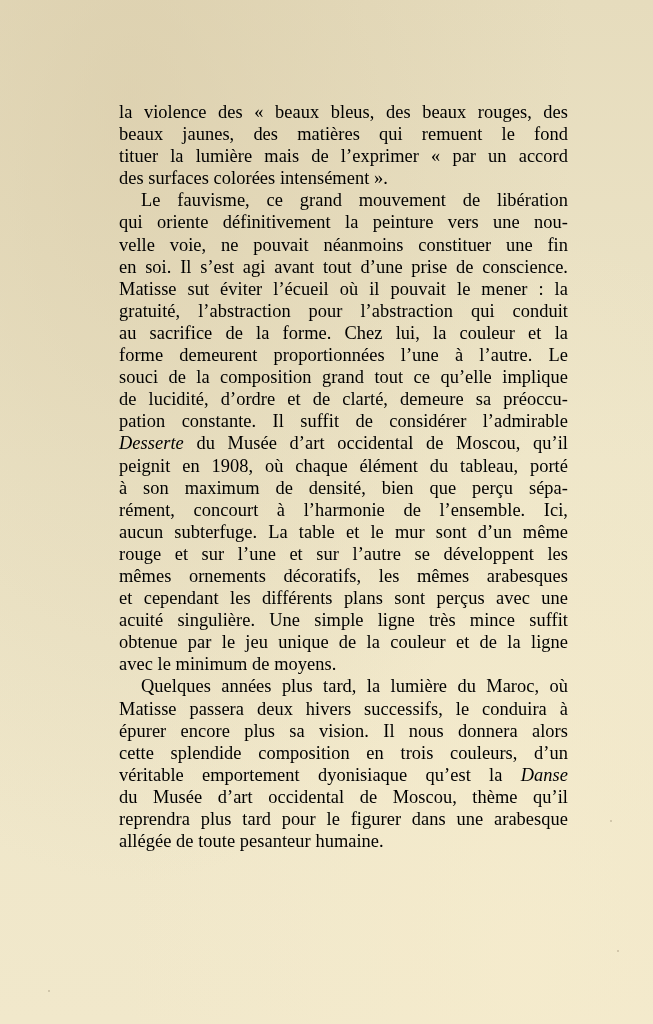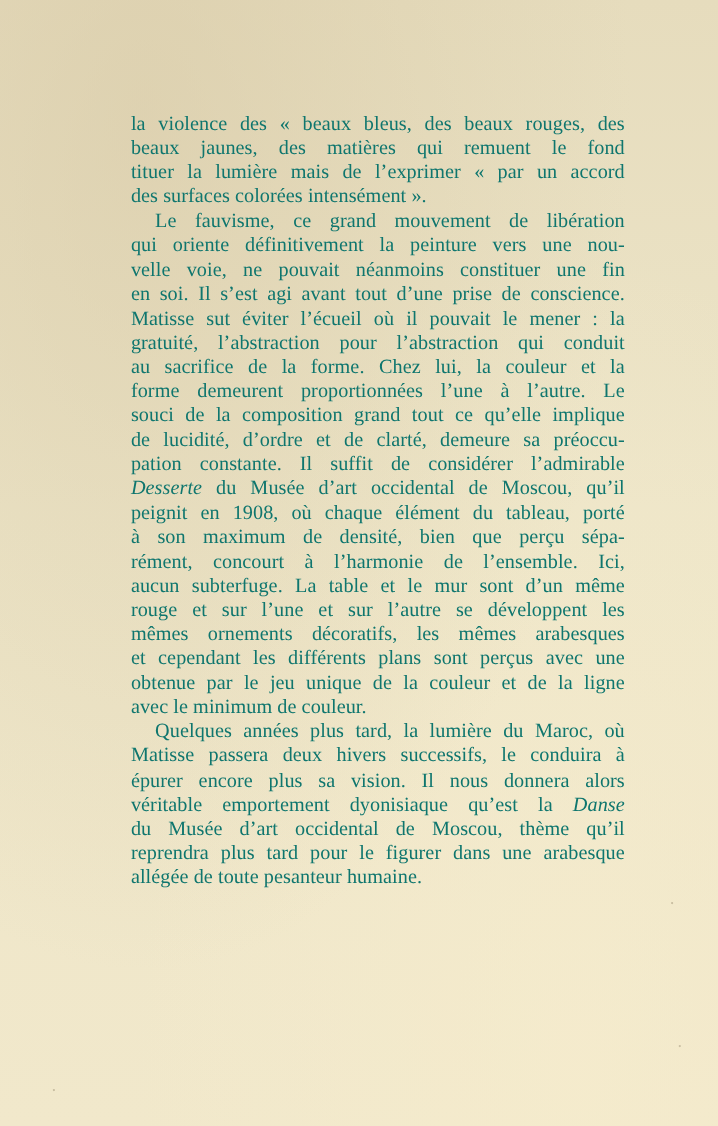--- a/index.html
+++ b/index.html
@@ -23,21 +23,21 @@
       width: 653px; height: 1024px;
     }
     .text-block {
       position: absolute;
       left: 119px;
       top: 101px;
       width: 449px;
       font-family: "Liberation Serif", "DejaVu Serif", serif;
       font-size: 18.4px;
       line-height: 22.1px;
-      color: #0f766e;
+      color: #000000;
       letter-spacing: 0.05px;
     }
     .line {
       display: block;
       height: 22.1px;
       white-space: nowrap;
       text-align: justify;
       text-align-last: justify;
     }
     .line.last {
@@ -83,28 +83,30 @@
       <span class="line">de lucidité, d’ordre et de clarté, demeure sa préoccu-</span>
       <span class="line">pation constante. Il suffit de considérer l’admirable</span>
       <span class="line"><em>Desserte</em><span> du Musée d’art occidental de Moscou, qu’il</span></span>
       <span class="line">peignit en 1908, où chaque élément du tableau, porté</span>
       <span class="line">à son maximum de densité, bien que perçu sépa-</span>
       <span class="line">rément, concourt à l’harmonie de l’ensemble. Ici,</span>
       <span class="line">aucun subterfuge. La table et le mur sont d’un même</span>
       <span class="line">rouge et sur l’une et sur l’autre se développent les</span>
       <span class="line">mêmes ornements décoratifs, les mêmes arabesques</span>
       <span class="line">et cependant les différents plans sont perçus avec une</span>
+      <span class="line">acuité singulière. Une simple ligne très mince suffit</span>
       <span class="line">obtenue par le jeu unique de la couleur et de la ligne</span>
-      <span class="line last">avec le minimum de couleur.</span>
+      <span class="line last">avec le minimum de moyens.</span>
     </div>
 
     <div>
       <span class="line indent">Quelques années plus tard, la lumière du Maroc, où</span>
       <span class="line">Matisse passera deux hivers successifs, le conduira à</span>
       <span class="line">épurer encore plus sa vision. Il nous donnera alors</span>
+      <span class="line">cette splendide composition en trois couleurs, d’un</span>
       <span class="line"><span>véritable emportement dyonisiaque qu’est la </span><em>Danse</em></span>
       <span class="line">du Musée d’art occidental de Moscou, thème qu’il</span>
       <span class="line">reprendra plus tard pour le figurer dans une arabesque</span>
       <span class="line last">allégée de toute pesanteur humaine.</span>
     </div>
 
   </div>
 
   <span class="speck" style="left:610px;top:820px;"></span>
   <span class="speck" style="left:617px;top:950px;"></span>

